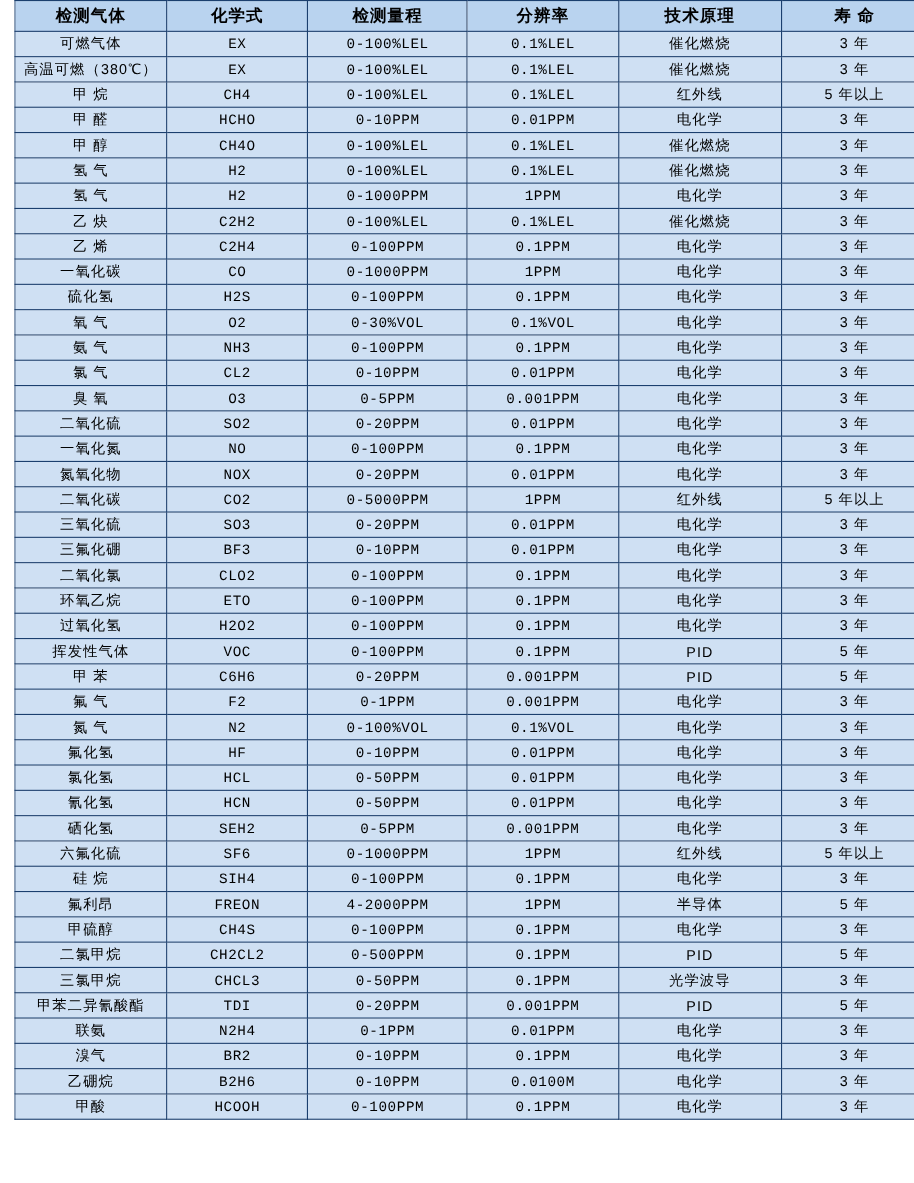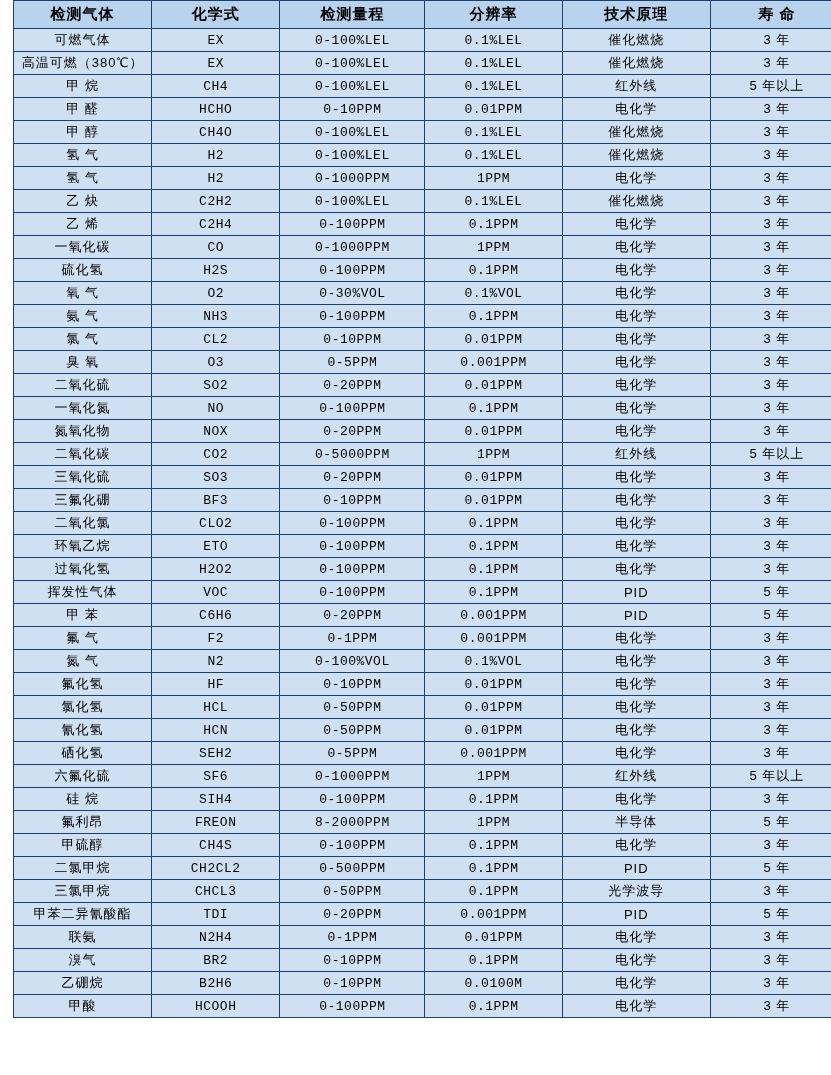--- a/index.html
+++ b/index.html
@@ -361,21 +361,21 @@
           <td class="c-name">硅 烷</td>
           <td class="c-formula">SIH4</td>
           <td class="c-range">0-100PPM</td>
           <td class="c-res">0.1PPM</td>
           <td class="c-principle">电化学</td>
           <td class="c-life">3 年</td>
         </tr>
         <tr>
           <td class="c-name">氟利昂</td>
           <td class="c-formula">FREON</td>
-          <td class="c-range">8-2000PPM</td>
+          <td class="c-range">4-2000PPM</td>
           <td class="c-res">1PPM</td>
           <td class="c-principle">半导体</td>
           <td class="c-life">5 年</td>
         </tr>
         <tr>
           <td class="c-name">甲硫醇</td>
           <td class="c-formula">CH4S</td>
           <td class="c-range">0-100PPM</td>
           <td class="c-res">0.1PPM</td>
           <td class="c-principle">电化学</td>

